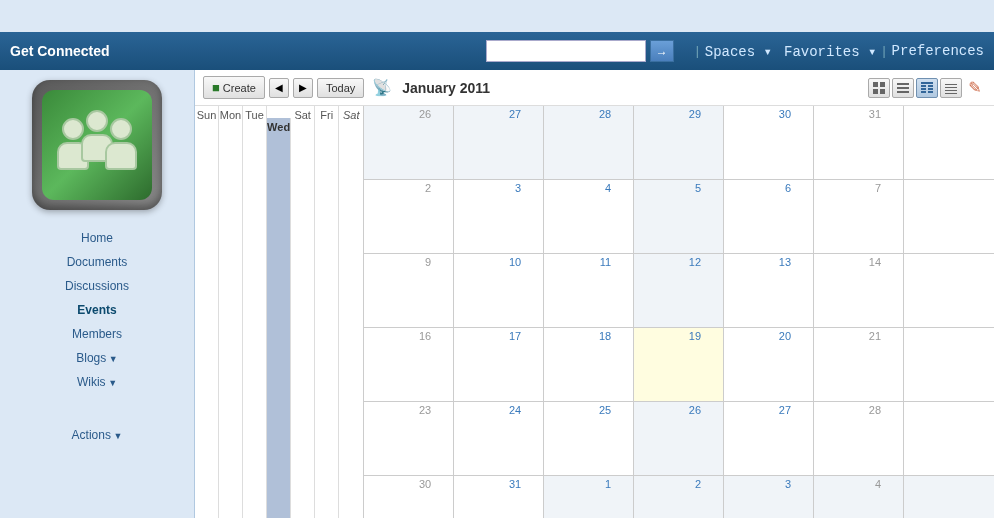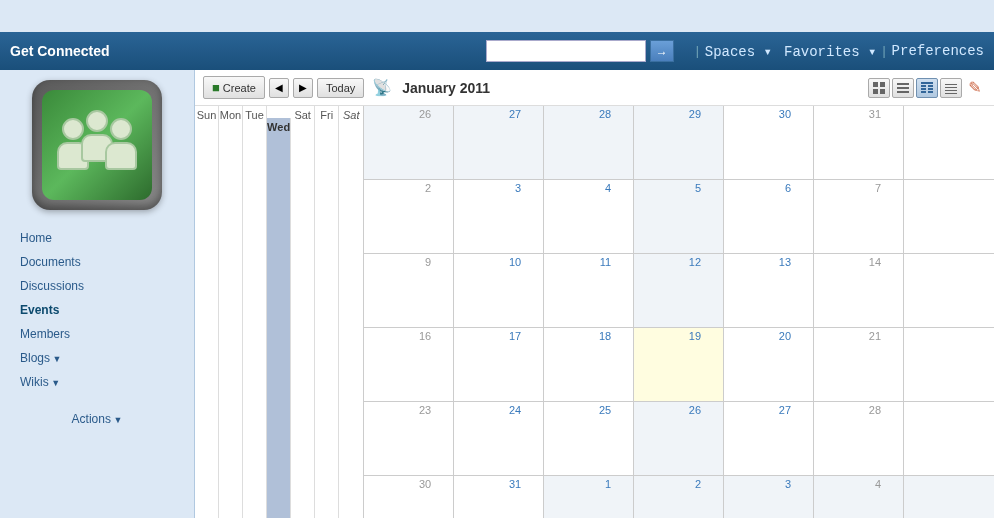--- a/index.html
+++ b/index.html
@@ -132,20 +132,21 @@
 
     #sidebar-nav {
       width: 100%;
       padding: 0 10px;
     }
     .nav-item {
       display: block;
       padding: 5px 10px;
       color: #2a5a8a;
       cursor: pointer;
+      text-align: center;
       font-size: 12px;
     }
     .nav-item.active { font-weight: bold; color: #0c4a6e; }
     .nav-item.has-arrow::after { content: ' ▼'; font-size: 9px; }
     .nav-divider { border-top: 1px solid #b0c8e0; margin: 6px 10px; }
 
     
     #content {
       flex: 1;
       background: white;
@@ -327,21 +328,21 @@
 
     <a class="nav-item">Home</a>
         <a class="nav-item">Documents</a>
         <a class="nav-item">Discussions</a>
         <a class="nav-item active">Events</a>
         <a class="nav-item">Members</a>
         <a class="nav-item has-arrow">Blogs</a>
         <a class="nav-item has-arrow">Wikis</a>
       </nav>
     <div class="nav-divider"></div>
-    <a class="nav-item has-arrow" style="width:100%;text-align:center;padding:5px 10px;color:#2a5a8a;">Actions</a>
+    <a class="nav-item has-arrow" style="width:100%;text-align:center;padding:5px 10px;color:#2a5a8a;margin-top:16px;">Actions</a>
   </div>
 
   <div id="content">
 
     <div id="cal-toolbar">
       <button class="cal-btn">
         <span style="color:#2a7a2a;font-size:13px;">■</span>
         <span>Create</span>
       </button>
       <button class="cal-nav-btn">◀</button>

